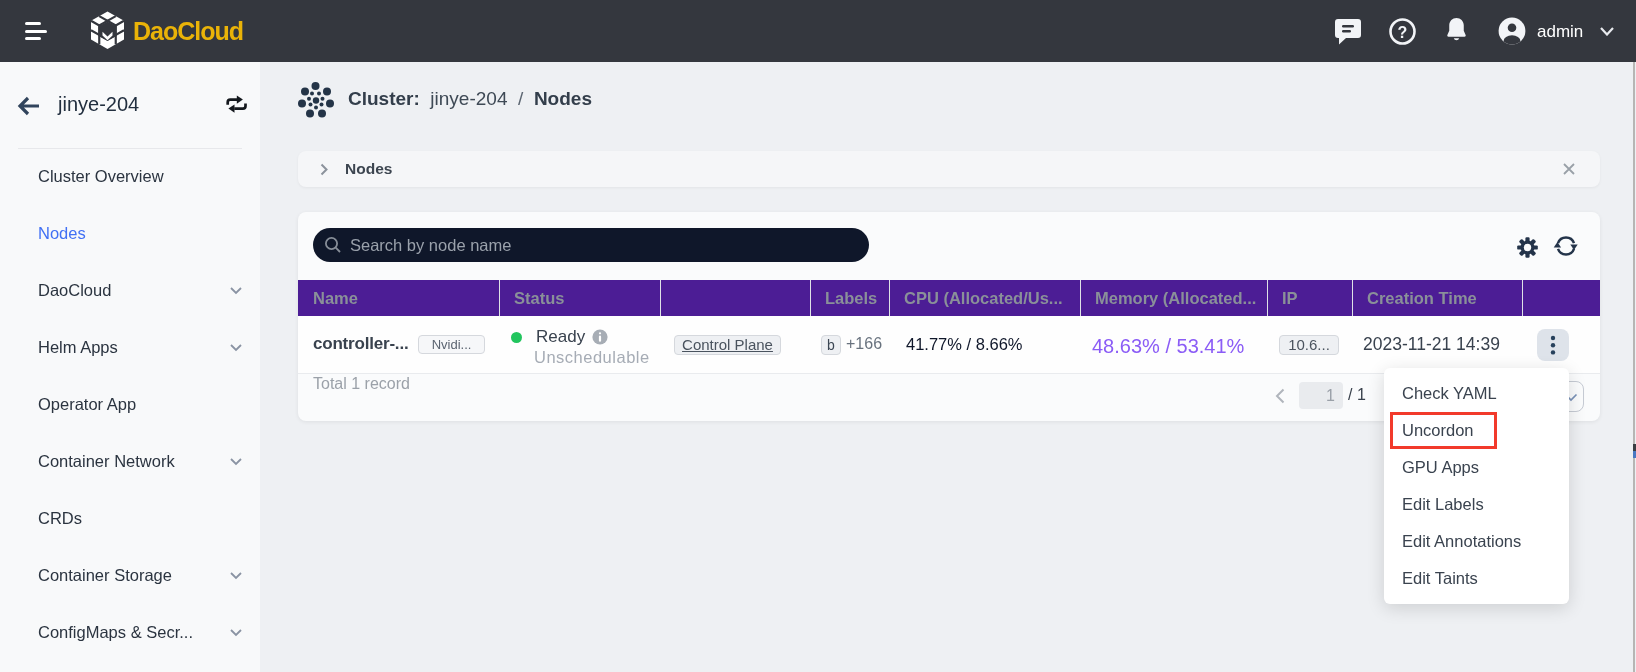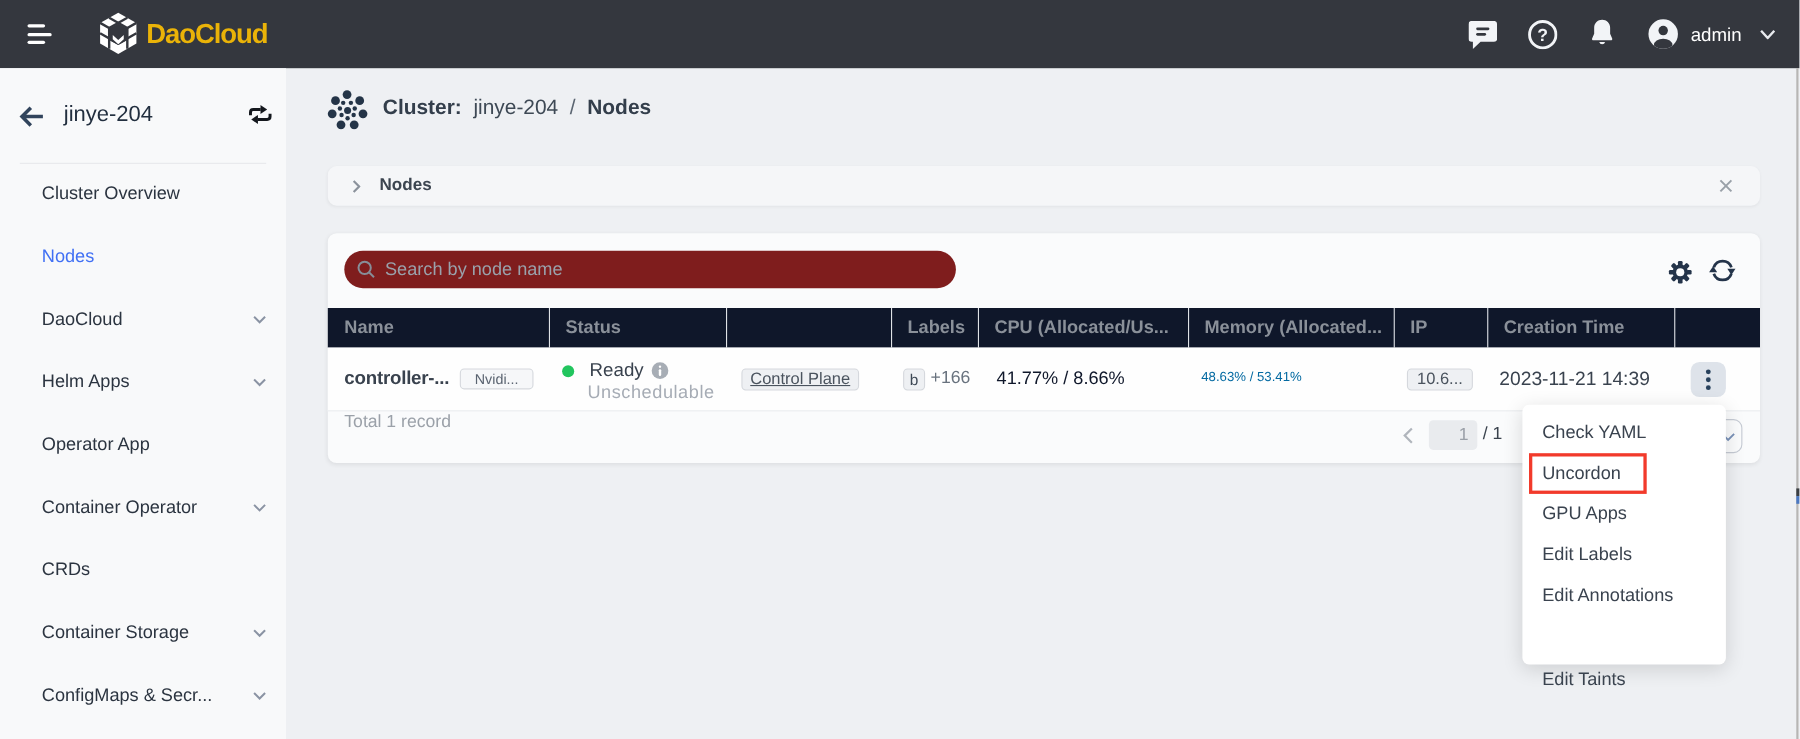--- a/index.html
+++ b/index.html
@@ -17,25 +17,25 @@
   #side { left:0; top:62px; width:260px; height:610px; background:#f8f9fa; }
   #side .hdrname { position:absolute; left:58px; top:31px; font-size:20px; color:#222f3f; }
   #sdiv { position:absolute; left:18px; top:86px; width:224px; height:1px; background:#e7e8eb; }
   .sitem { position:absolute; left:38px; font-size:16.5px; color:#2b3440; }
   .schev { position:absolute; left:230px; }
 
   
   #crumb { left:348px; top:88px; font-size:19px; color:#333e4b; }
   #banner { left:298px; top:151px; width:1302px; height:36px; background:#f5f6f8; border-radius:8px; box-shadow:0 1px 3px rgba(0,0,0,.05); }
   #card { left:298px; top:212px; width:1302px; height:209px; background:#fafbfc; border-radius:8px; box-shadow:0 1px 4px rgba(0,0,0,.07); }
-  #search { position:absolute; left:15px; top:16px; width:556px; height:34px; background:#7f1d1d; border-radius:17px; }
+  #search { position:absolute; left:15px; top:16px; width:556px; height:34px; background:#0f172a; border-radius:17px; }
   #search span { position:absolute; left:37px; top:8px; font-size:16.5px; color:#9aa1ab; }
 
   
-  #thead { position:absolute; left:0; top:68px; width:1302px; height:36px; background:#0f172a; }
+  #thead { position:absolute; left:0; top:68px; width:1302px; height:36px; background:#4c1d95; }
   .th { position:absolute; top:0; height:36px; line-height:36px; font-weight:bold; font-size:16.5px; color:#8a9099; padding-left:15px; white-space:nowrap; overflow:hidden; }
   .sep { position:absolute; top:0; width:1px; height:36px; background:#dfe2e6; }
   #trow { position:absolute; left:0; top:104px; width:1302px; height:58px; background:#fefefe; border-bottom:1px solid #e9ebee; }
   .tag { position:absolute; border:1px solid #d5d8dd; border-radius:4px; background:#eef0f3; color:#4a535e; text-align:center; }
   #tfoot { position:absolute; left:0; top:163px; width:1302px; height:46px; }
 
   
   #menu { left:1384px; top:368px; width:185px; height:236px; background:#fff; border-radius:6px; box-shadow:0 4px 18px rgba(0,0,0,.14); z-index:5; }
   .mi { position:absolute; left:18px; font-size:16.5px; color:#3a434f; white-space:nowrap; }
   #redbox { position:absolute; left:6px; top:44px; width:107px; height:37px; border:3px solid #f23a2b; }
@@ -118,21 +118,21 @@
   <div class="sitem" style="top:162px;color:#4170f4;">Nodes</div>
   <div class="sitem" style="top:219px;">DaoCloud</div>
   <svg class="schev" style="top:225px;" width="12" height="8" viewBox="0 0 12 8">
       <path d="M1 1 L6 6 L11 1" fill="none" stroke="#8a93a3" stroke-width="1.8"></path>
     </svg>
   <div class="sitem" style="top:276px;">Helm Apps</div>
   <svg class="schev" style="top:282px;" width="12" height="8" viewBox="0 0 12 8">
       <path d="M1 1 L6 6 L11 1" fill="none" stroke="#8a93a3" stroke-width="1.8"></path>
     </svg>
   <div class="sitem" style="top:333px;">Operator App</div>
-  <div class="sitem" style="top:390px;">Container Operator</div>
+  <div class="sitem" style="top:390px;">Container Network</div>
   <svg class="schev" style="top:396px;" width="12" height="8" viewBox="0 0 12 8">
       <path d="M1 1 L6 6 L11 1" fill="none" stroke="#8a93a3" stroke-width="1.8"></path>
     </svg>
   <div class="sitem" style="top:447px;">CRDs</div>
   <div class="sitem" style="top:504px;">Container Storage</div>
   <svg class="schev" style="top:510px;" width="12" height="8" viewBox="0 0 12 8">
       <path d="M1 1 L6 6 L11 1" fill="none" stroke="#8a93a3" stroke-width="1.8"></path>
     </svg>
   <div class="sitem" style="top:561px;">ConfigMaps &amp; Secr...</div>
   <svg class="schev" style="top:567px;" width="12" height="8" viewBox="0 0 12 8">
@@ -230,21 +230,21 @@
     <svg class="abs" style="left:294px;top:13px;" width="16" height="16" viewBox="0 0 16 16">
       <circle cx="8" cy="8" r="7.6" fill="#a7adb5"></circle>
       <rect x="6.9" y="3.2" width="2.2" height="2.2" rx="1.1" fill="#fff"></rect>
       <rect x="6.9" y="6.6" width="2.2" height="6.2" rx="1.1" fill="#fff"></rect>
     </svg>
     <div class="abs" style="left:236px;top:32px;font-size:16.5px;letter-spacing:0.5px;color:#a6acb5;">Unschedulable</div>
     <div class="tag" style="left:376px;top:19px;width:107px;height:20px;line-height:18px;font-size:15px;text-decoration:underline;">Control Plane</div>
     <div class="tag" style="left:523px;top:19px;width:20px;height:20px;line-height:18px;font-size:14px;color:#3c4754;">b</div>
     <div class="abs" style="left:548px;top:19px;font-size:16px;color:#68727e;">+166</div>
     <div class="abs" style="left:608px;top:19px;font-size:16.5px;color:#0f172a;">41.77% / 8.66%</div>
-    <div class="abs" style="left:794px;top:19px;font-size:12px;color:#0369a1;">48.63% / 53.41%</div>
+    <div class="abs" style="left:794px;top:19px;font-size:20px;color:#8b5cf6;">48.63% / 53.41%</div>
     <div class="tag" style="left:981px;top:19px;width:60px;height:20px;line-height:18px;font-size:15px;">10.6...</div>
     <div class="abs" style="left:1065px;top:18px;font-size:17.5px;color:#39424e;">2023-11-21 14:39</div>
     <div class="abs" style="left:1239px;top:13px;width:32px;height:32px;border-radius:8px;background:#dee3ea;">
       <svg width="32" height="32" viewBox="0 0 32 32">
         <g fill="#27415c">
           <circle cx="16" cy="9" r="2.2"></circle>
             <circle cx="16" cy="16.2" r="2.2"></circle>
             <circle cx="16" cy="23.4" r="2.2"></circle>
         </g>
       </svg>
@@ -265,19 +265,19 @@
     </div>
   </div>
 </div>
 
 <div id="menu" class="abs">
   <div class="mi" style="top:16px;">Check YAML</div>
   <div class="mi" style="top:53px;">Uncordon</div>
   <div class="mi" style="top:90px;">GPU Apps</div>
   <div class="mi" style="top:127px;">Edit Labels</div>
   <div class="mi" style="top:164px;">Edit Annotations</div>
-  <div class="mi" style="top:201px;margin-top:40px;">Edit Taints</div>
+  <div class="mi" style="top:201px;">Edit Taints</div>
   <div id="redbox"></div>
 </div>
 
 <div class="abs" style="left:1633px;top:62px;width:2px;height:610px;background:#b7b6b4;"></div>
 <div class="abs" style="left:1633px;top:444px;width:3px;height:7px;background:#3a3e42;"></div>
 <div class="abs" style="left:1633px;top:451px;width:3px;height:7px;background:#4a78c2;"></div>
 
 </body></html>

